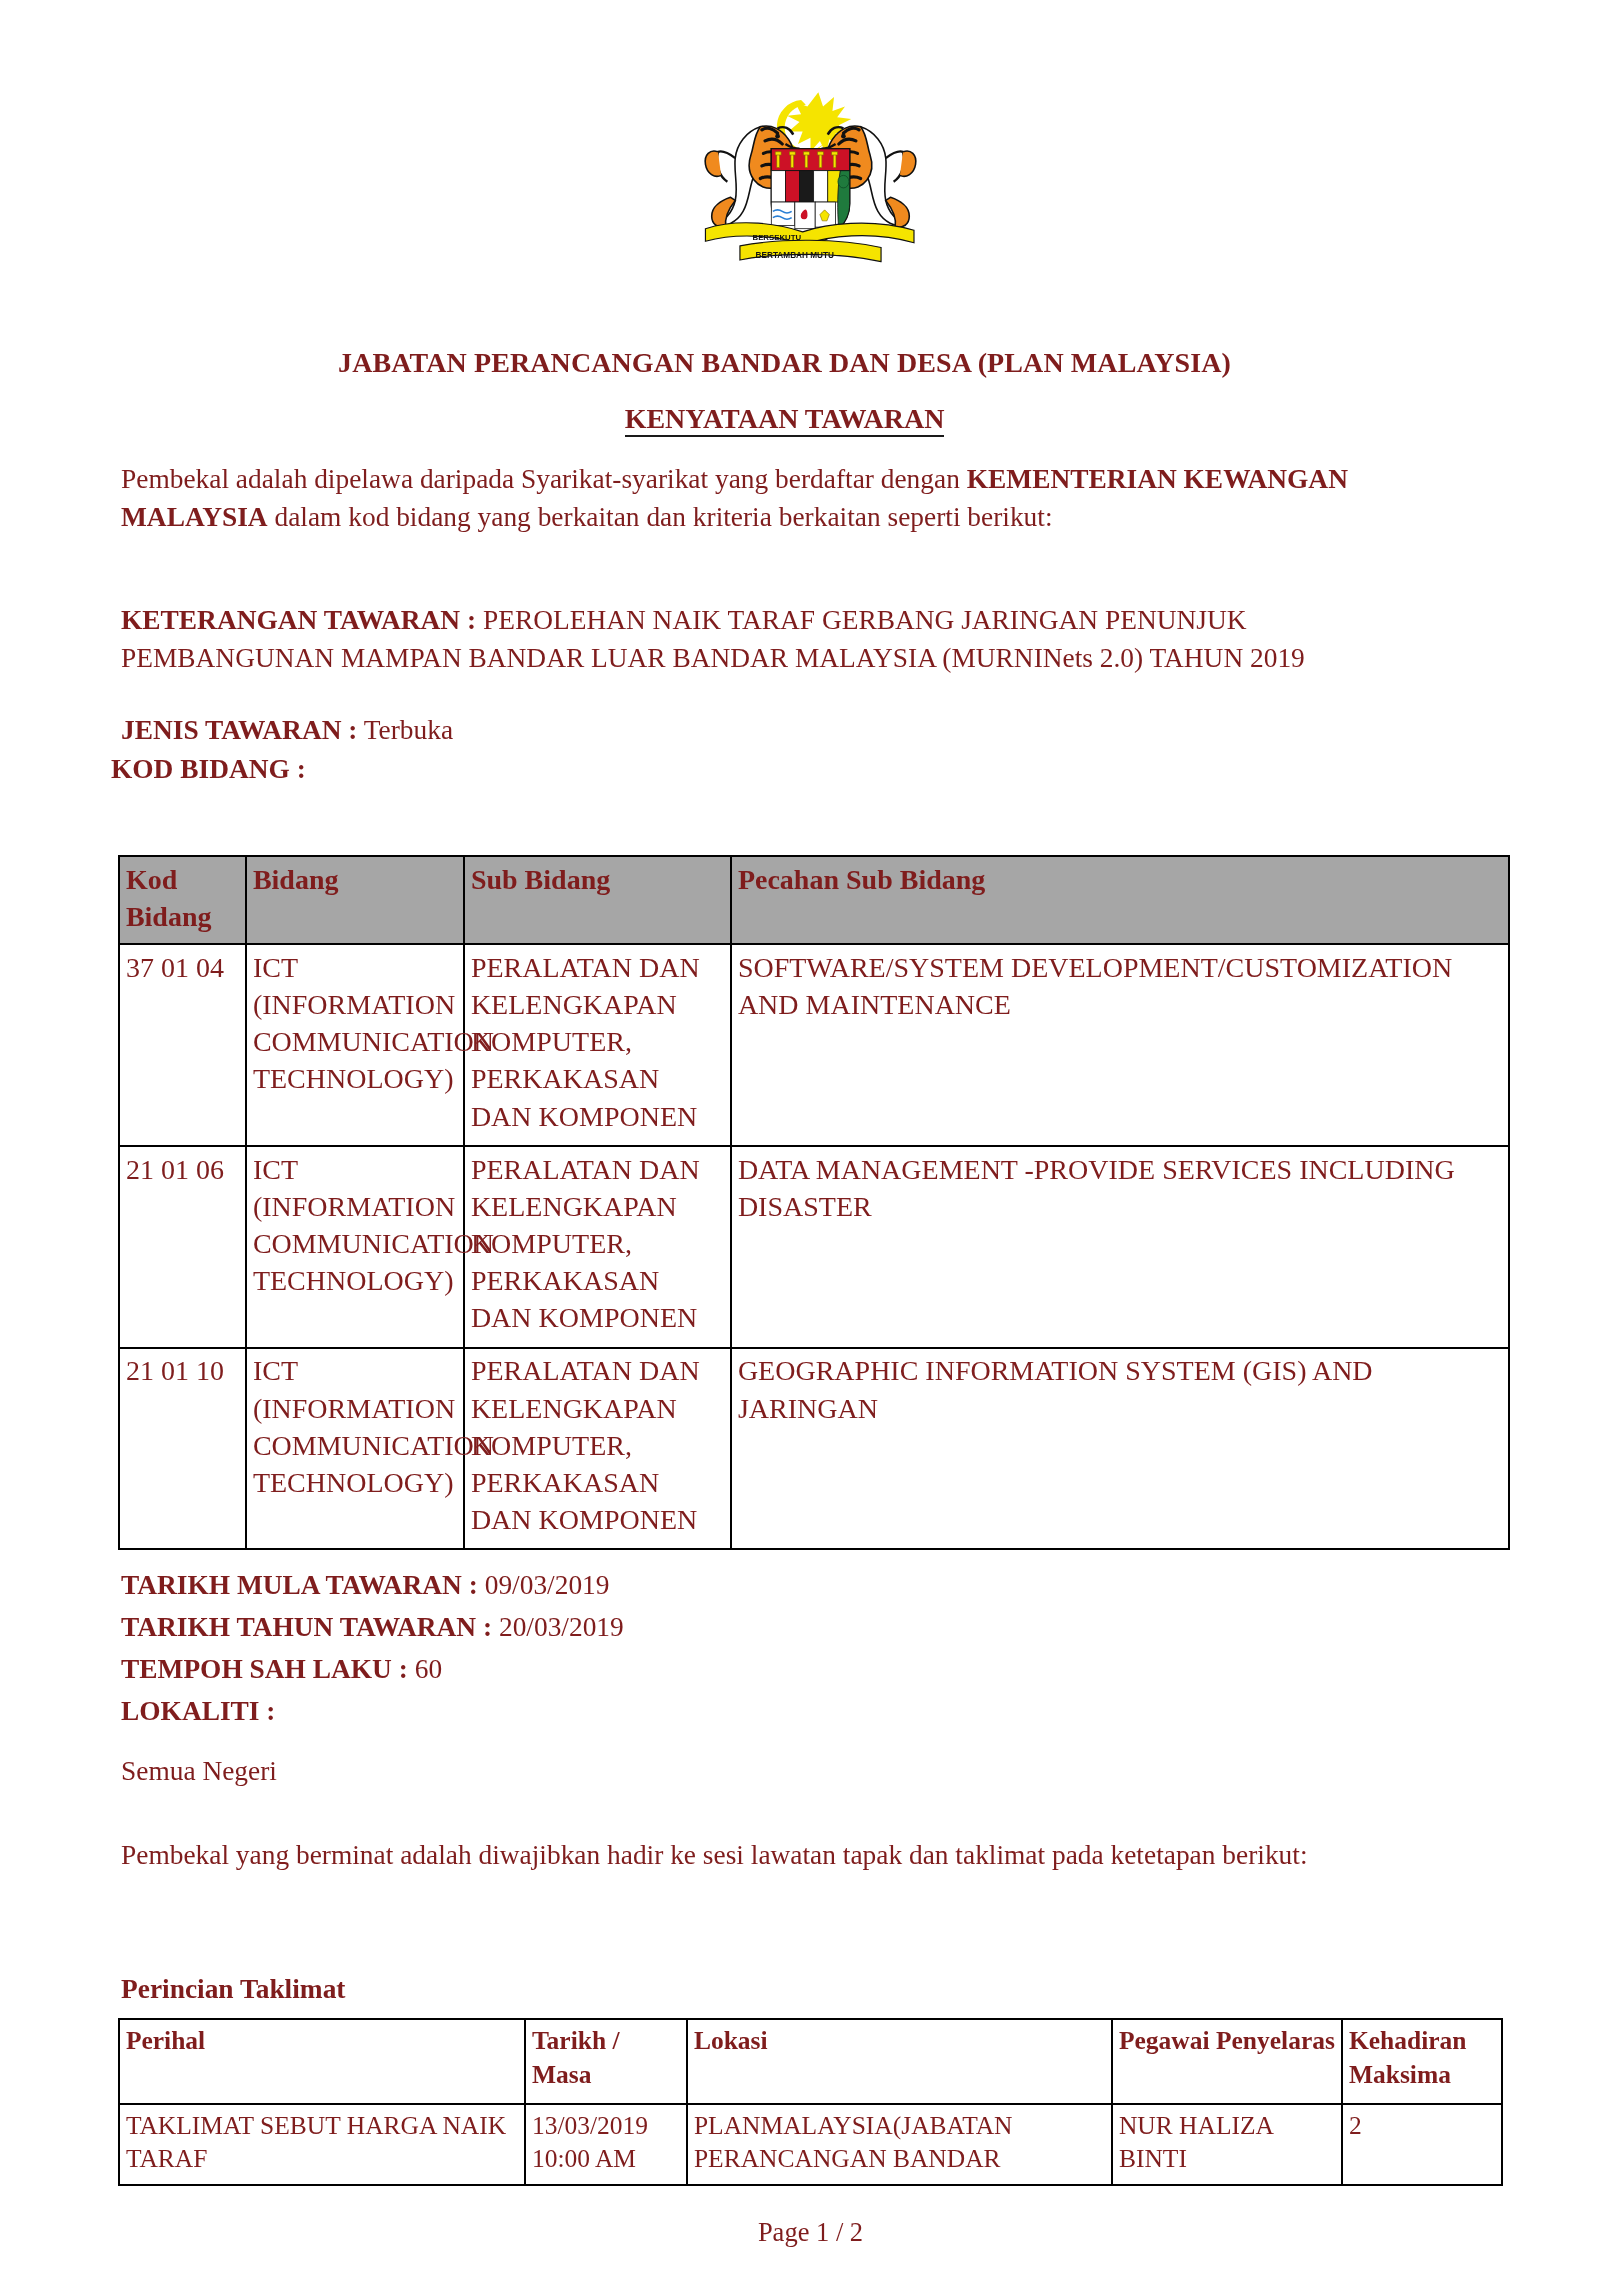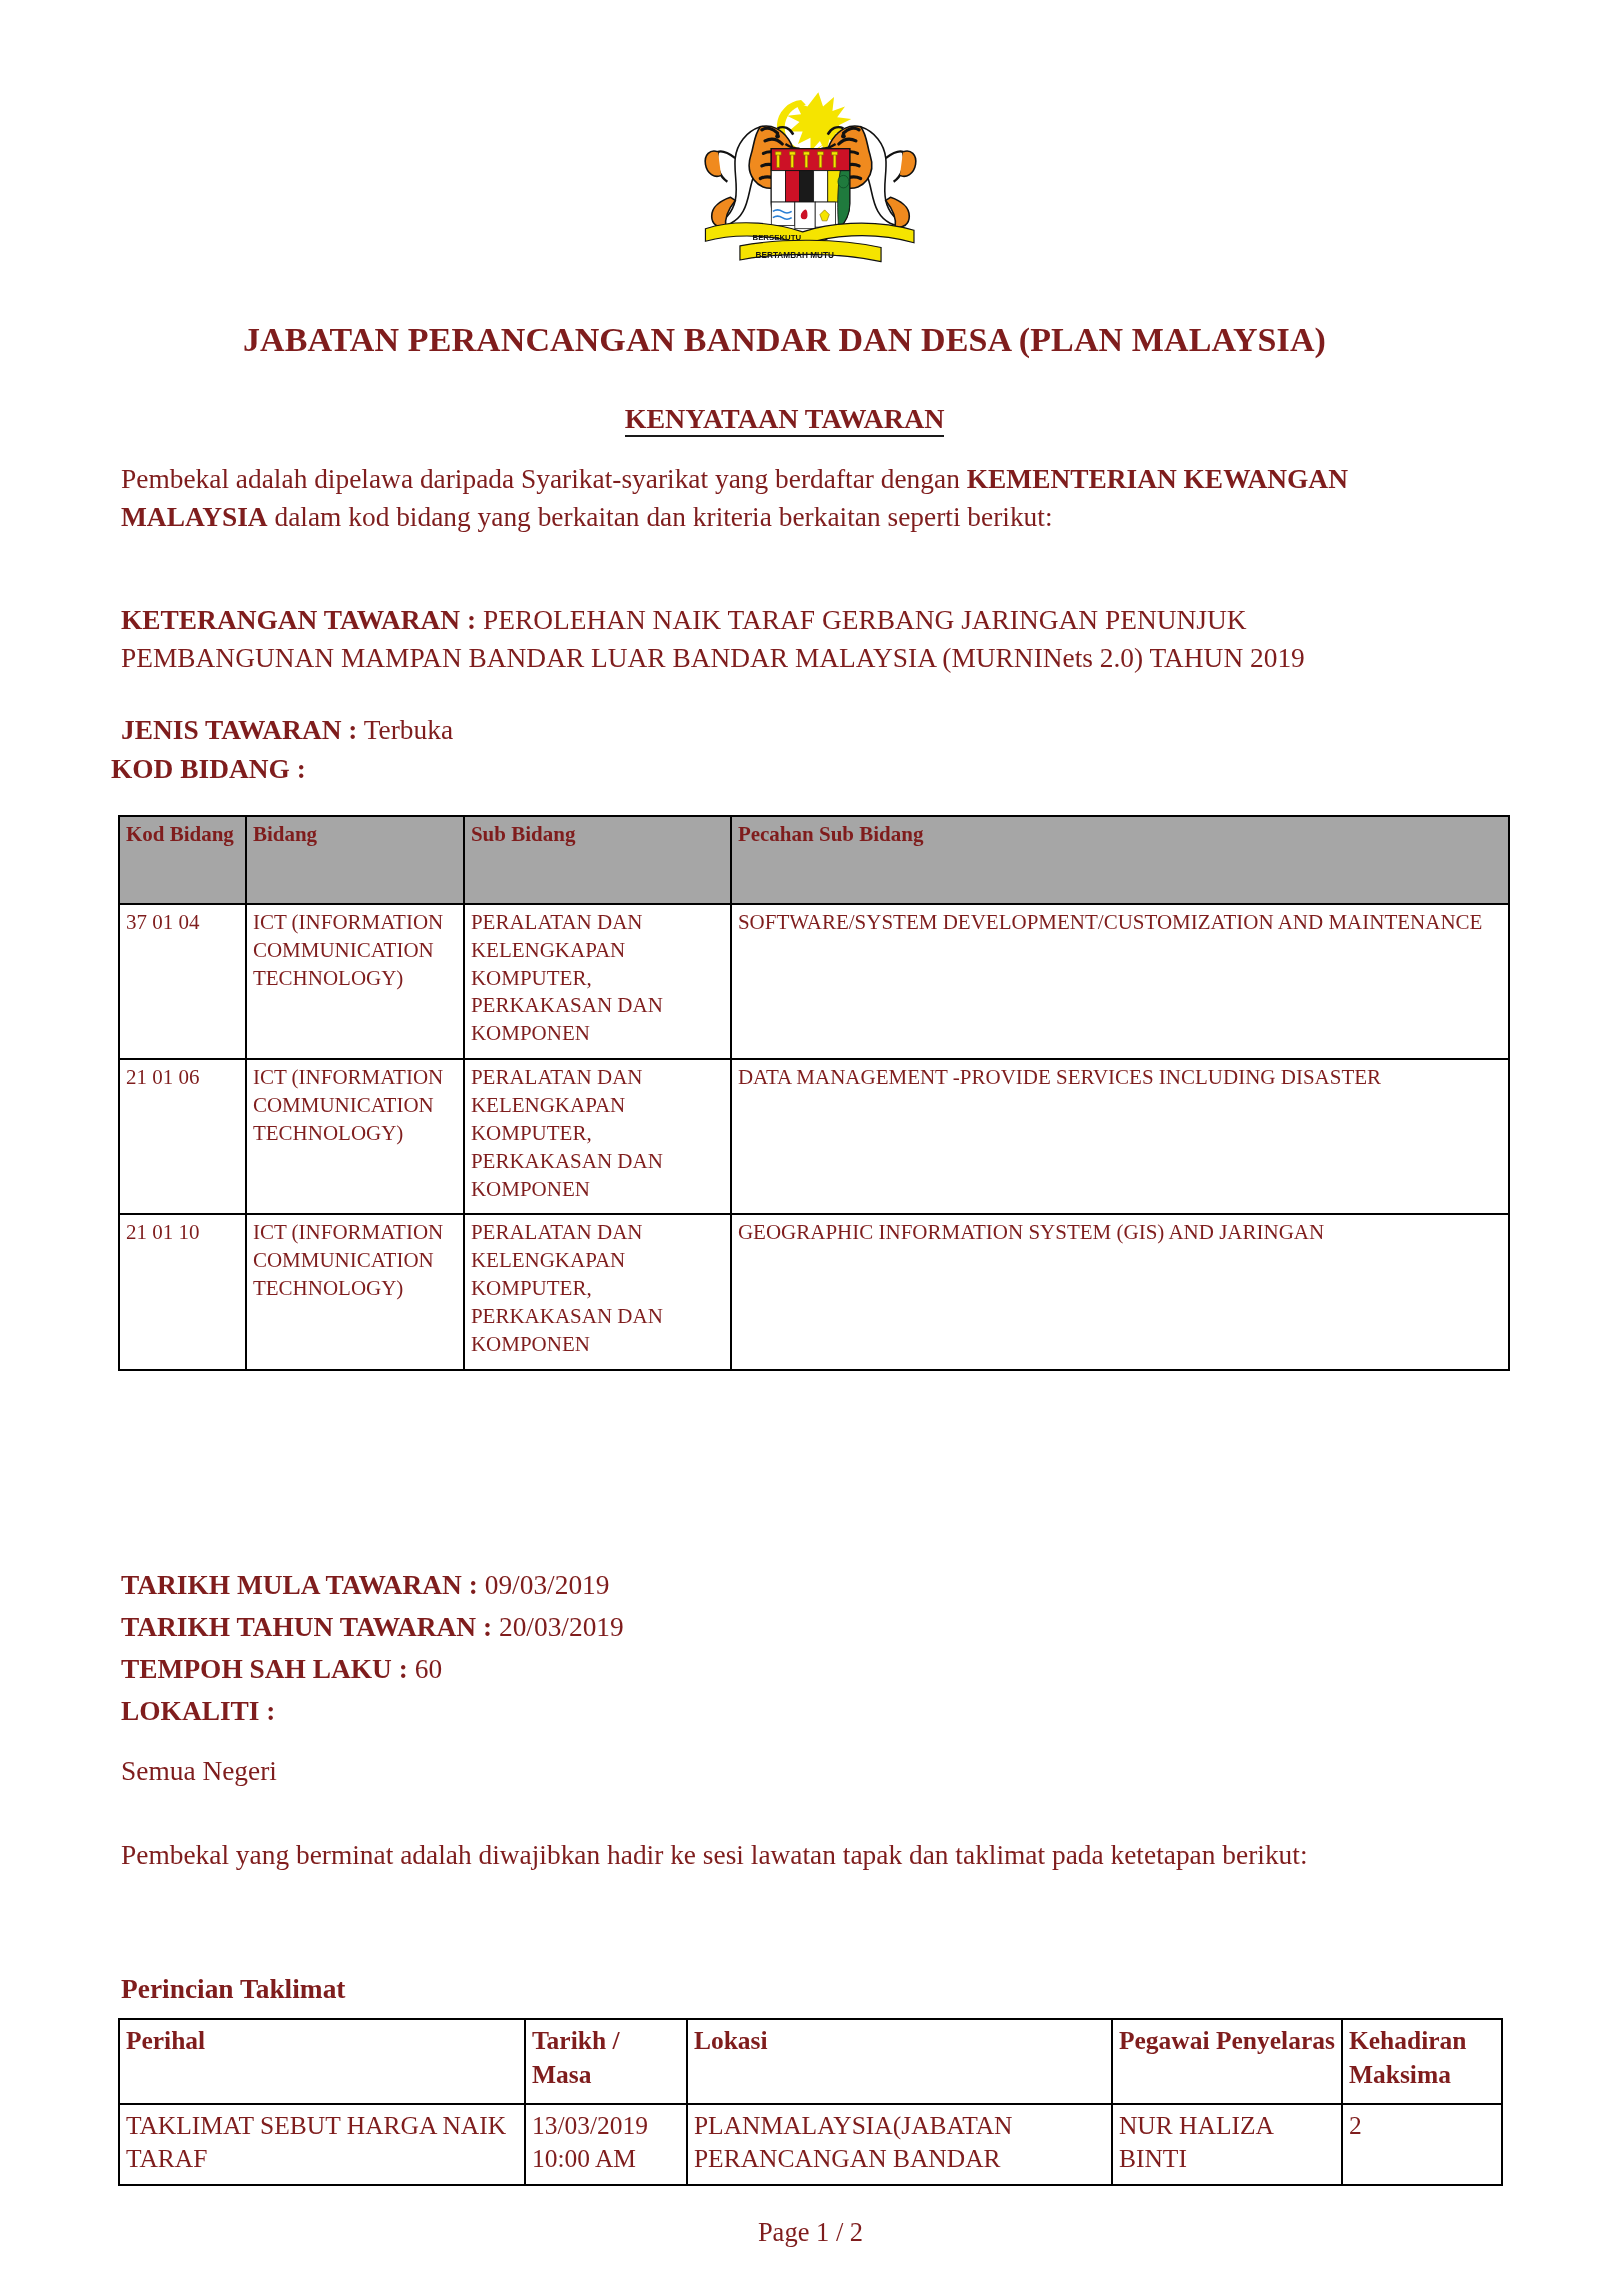--- a/index.html
+++ b/index.html
@@ -32,24 +32,24 @@
     width: 251px;
     height: 196px;
     display: block;
   }
 
   
   .doc-title {
     position: absolute;
     left: 121px;
     right: 173px;
-    top: 320px;
+    top: 346px;
     text-align: center;
     font-weight: bold;
-    font-size: 34px;
+    font-size: 28px;
     letter-spacing: 0.1px;
     line-height: 1.2;
   }
   .sub-title {
     position: absolute;
     left: 121px;
     right: 173px;
     top: 402px;
     text-align: center;
     font-weight: bold;
@@ -97,25 +97,25 @@
     top: 751px;
     font-size: 27.4px;
     line-height: 1.37;
     font-weight: bold;
   }
 
   
   .table-kod {
     position: absolute;
     left: 118px;
-    top: 815px;
+    top: 855px;
     width: 1390px;
     border-collapse: collapse;
     table-layout: fixed;
-    font-size: 21px;
+    font-size: 28px;
   }
   .table-kod th, .table-kod td {
     border: 2px solid #000000;
     vertical-align: top;
     padding: 3.9px 5.9px 9.8px 5.9px;
     line-height: 1.33;
     font-weight: normal;
     text-align: left;
   }
   .table-kod thead th {

